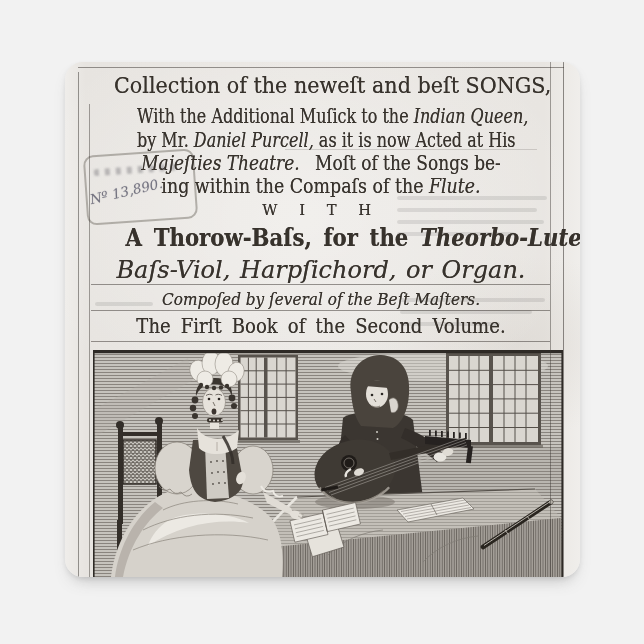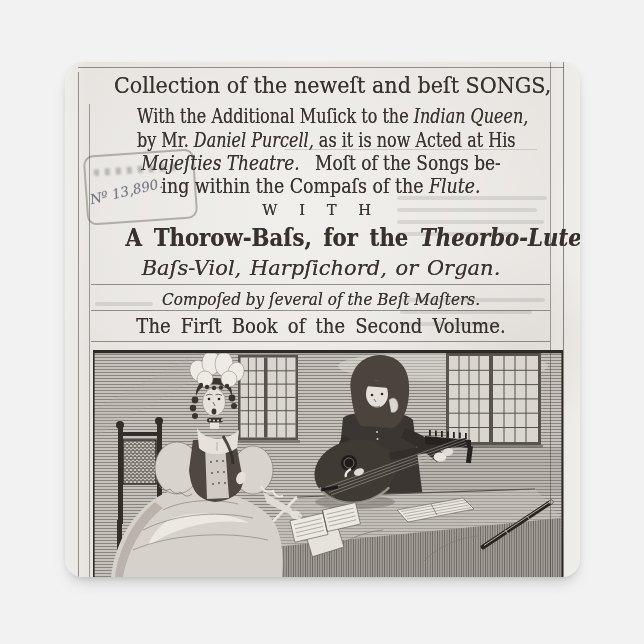--- a/index.html
+++ b/index.html
@@ -32,21 +32,21 @@
     color:#37322c;text-shadow:0 0 .5px rgba(55,50,45,.75);z-index:4;
     transform-origin:50% 50%;
   }
   .l1{top:10px;font-size:23px;transform:scaleX(.9);}
   .l2{top:42px;font-size:20px;transform:scaleX(.8);}
   .l3{top:66px;font-size:20px;transform:scaleX(.8);}
   .l4{top:89px;font-size:20px;transform:scaleX(.85);}
   .l5{top:112px;font-size:20px;transform:scaleX(.87);}
   .lwith{top:139px;font-size:15.5px;letter-spacing:9px;transform:scaleX(.95);}
   .l7{top:161px;font-size:25px;font-weight:bold;word-spacing:5px;transform:scaleX(.85);}
-  .l8{top:194px;font-size:21px;font-style:italic;word-spacing:2px;}
+  .l8{top:194px;font-size:24px;font-style:italic;word-spacing:2px;}
   .l9{top:227px;font-size:17px;font-style:italic;transform:scaleX(.9);}
   .l10{top:252px;font-size:20.5px;word-spacing:5px;transform:scaleX(.88);}
   .em{font-style:italic;}
   .gap{display:inline-block;width:18px;}
   
   .stamp{
     position:absolute;left:20px;top:90px;width:107px;height:66px;z-index:2;
     border:2px solid rgba(95,90,82,.42);border-radius:10px;
     transform:rotate(-4deg);
   }

